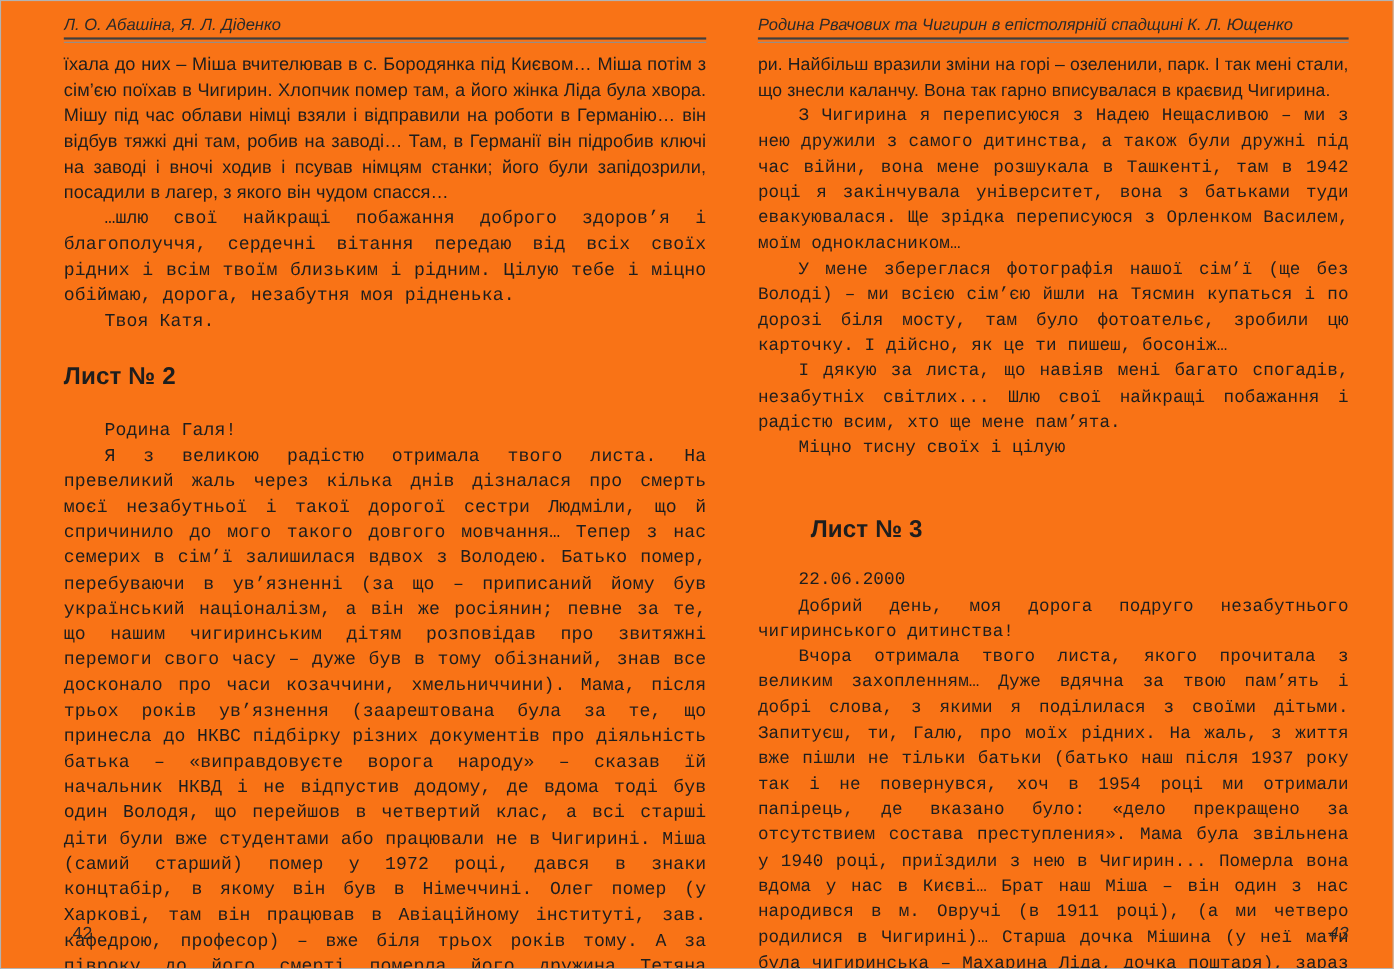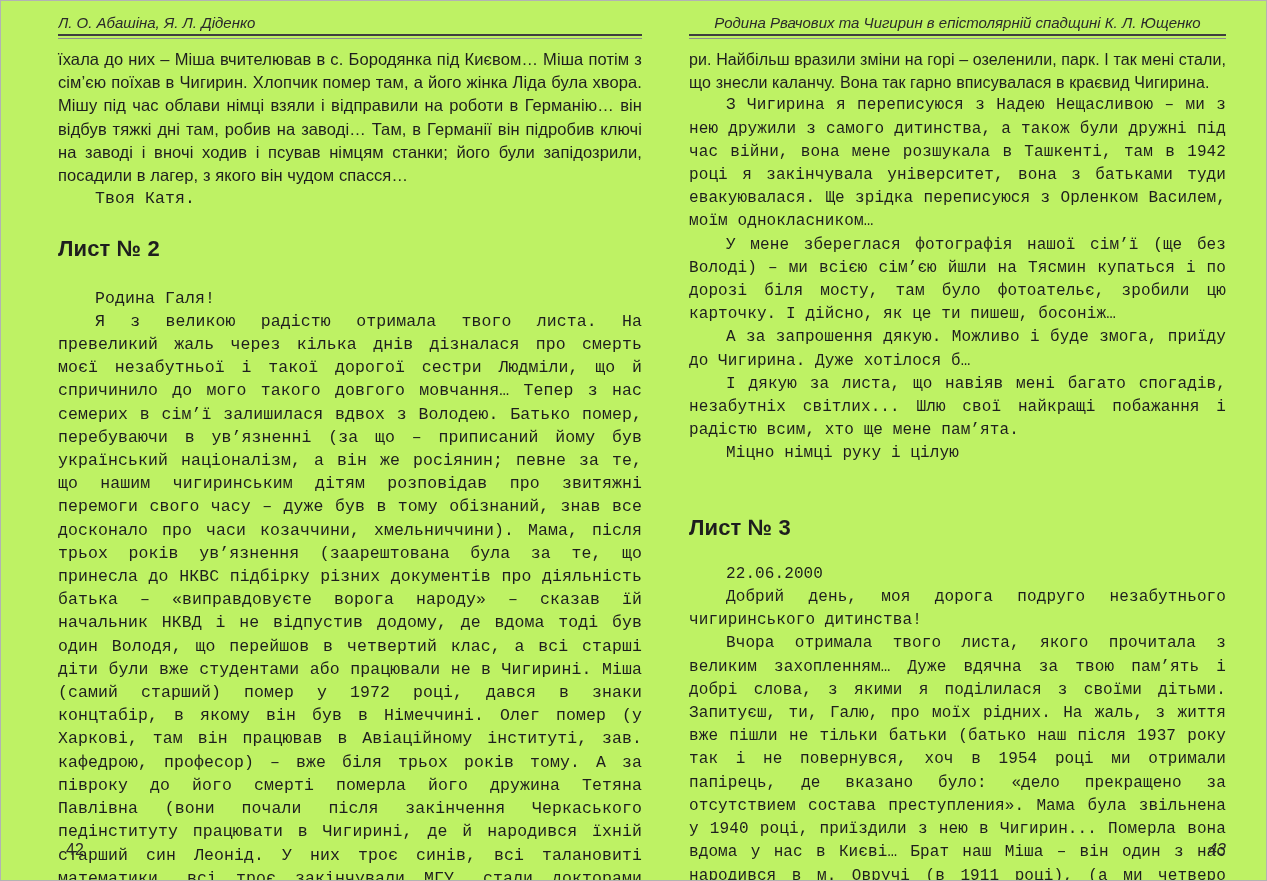--- a/index.html
+++ b/index.html
@@ -1,39 +1,39 @@
 <!DOCTYPE html>
 <html lang="uk"><head>
 <meta charset="utf-8">
 <style>
   html, body { margin: 0; padding: 0; background: #ffffff; }
   .canvas {
     position: relative;
     width: 1267px;
     height: 881px;
     box-sizing: border-box;
-    background: #bef264;
+    background: #f97316;
     border: 1px solid #b3b3b3;
     overflow: hidden;
     font-family: "Liberation Sans", sans-serif;
     color: #1e1e1e;
   }
   .page { position: absolute; top: 13px; }
   .page-left  { left: 57px;  width: 584px; }
   .page-right { left: 688px; width: 537px; }
 
   .running-head-text {
     font-style: italic;
     font-size: 15px;
     line-height: 17px;
     color: #2a2a2a;
     white-space: nowrap;
     overflow: hidden;
   }
-  .page-right .running-head-text { text-align: center; }
+  .page-right .running-head-text { text-align: left; }
   .head-rule {
     margin-top: 3px;
     height: 2px;
     border-top: 2px solid #3f3f3f;
     border-bottom: 1px solid #8f8f8f;
   }
 
   .page-body {
     margin-top: 9px;
     text-align: justify;
@@ -46,21 +46,21 @@
   .page-body p { margin: 0; }
   .page-body p.indent { text-indent: 37px; font-family: Liberation Mono, monospace; }
 
   .letter-heading {
     font-weight: bold;
     font-size: 22px;
     margin: 27px 0 26px 0;
     text-align: left;
     text-indent: 0;
   }
-  .page-right .letter-heading { margin-top: 50px; margin-bottom: 24px; }
+  .page-right .letter-heading { margin-top: 50px; margin-bottom: 24px; margin-left: 48px; }
 
   .page-number {
     position: absolute;
     top: 840px;
     font-size: 16px;
     color: #2a2a2a;
   }
   .page-number-left  { left: 65px; }
   .page-number-right { left: 688px; width: 537px; text-align: right; font-style: italic; }
 </style>
@@ -69,39 +69,39 @@
 
 <div class="canvas">
 
   <div class="page page-left">
     <div class="running-head">
       <div class="running-head-text">Л. О. Абашіна, Я. Л. Діденко</div>
       <div class="head-rule"></div>
     </div>
     <div class="page-body">
         <p class="">їхала до них – Міша вчителював в с. Бородянка під Києвом… Міша потім з сім’єю поїхав в Чигирин. Хлопчик помер там, а його жінка Ліда була хвора. Мішу під час облави німці взяли і відправили на роботи в Германію… він відбув тяжкі дні там, робив на заводі… Там, в Германії він підробив ключі на заводі і вночі ходив і псував німцям станки; його були запідозрили, посадили в лагер, з якого він чудом спасся…</p>
+        <p class="indent">…шлю свої найкращі побажання доброго здоров’я і благополуччя, сердечні вітання передаю від всіх своїх рідних і всім твоїм близьким і рідним. Цілую тебе і міцно обіймаю, дорога, незабутня моя рідненька.</p>
         <p class="indent">Твоя Катя.</p>
         <h2 class="letter-heading">Лист № 2</h2>
         <p class="indent">Родина Галя!</p>
         <p class="indent">Я з великою радістю отримала твого листа. На превеликий жаль через кілька днів дізналася про смерть моєї незабутньої і такої дорогої сестри Людміли, що й спричинило до мого такого довгого мовчання… Тепер з нас семерих в сім’ї залишилася вдвох з Володею. Батько помер, перебуваючи в ув’язненні (за що – приписаний йому був український націоналізм, а він же росіянин; певне за те, що нашим чигиринським дітям розповідав про звитяжні перемоги свого часу – дуже був в тому обізнаний, знав все досконало про часи козаччини, хмельниччини). Мама, після трьох років ув’язнення (заарештована була за те, що принесла до НКВС підбірку різних документів про діяльність батька – «виправдовуєте ворога народу» – сказав їй начальник НКВД і не відпустив додому, де вдома тоді був один Володя, що перейшов в четвертий клас, а всі старші діти були вже студентами або працювали не в Чигирині. Міша (самий старший) помер у 1972 році, дався в знаки концтабір, в якому він був в Німеччині. Олег помер (у Харкові, там він працював в Авіаційному інституті, зав. кафедрою, професор) – вже біля трьох років тому. А за півроку до його смерті померла його дружина Тетяна Павлівна (вони почали після закінчення Черкаського педінституту працювати в Чигирині, де й народився їхній старший син Леонід. У них троє синів, всі талановиті математики, всі троє закінчували МГУ, стали докторами наук. Середній Володя – живе в батьківській квартирі в Харкові, працює в тому ж авіаційному інституті, а найменший Михайло працює у Вінницькому політехнічному інституті. Захистив в минулому році докторську дисертацію (в Києві)…</p>
       </div>
   </div>
 
   <div class="page page-right">
     <div class="running-head">
       <div class="running-head-text">Родина Рвачових та Чигирин в епістолярній спадщині К. Л. Ющенко</div>
       <div class="head-rule"></div>
     </div>
     <div class="page-body">
         <p class="">ри. Найбільш вразили зміни на горі – озеленили, парк. І так мені стали, що знесли каланчу. Вона так гарно вписувалася в краєвид Чигирина.</p>
         <p class="indent">З Чигирина я переписуюся з Надею Нещасливою – ми з нею дружили з самого дитинства, а також були дружні під час війни, вона мене розшукала в Ташкенті, там в 1942 році я закінчувала університет, вона з батьками туди евакуювалася. Ще зрідка переписуюся з Орленком Василем, моїм однокласником…</p>
         <p class="indent">У мене збереглася фотографія нашої сім’ї (ще без Володі) – ми всією сім’єю йшли на Тясмин купаться і по дорозі біля мосту, там було фотоательє, зробили цю карточку. І дійсно, як це ти пишеш, босоніж…</p>
-        <p class="indent">А за запрошення дякую. Можливо і буде змога, приїду до Чигирина. Дуже хотілося б…</p>
         <p class="indent">І дякую за листа, що навіяв мені багато спогадів, незабутніх світлих... Шлю свої найкращі побажання і радістю всим, хто ще мене пам’ята.</p>
-        <p class="indent">Міцно німці руку і цілую</p>
+        <p class="indent">Міцно тисну своїх і цілую</p>
         <h2 class="letter-heading">Лист № 3</h2>
         <p class="indent">22.06.2000</p>
         <p class="indent">Добрий день, моя дорога подруго незабутнього чигиринського дитинства!</p>
         <p class="indent">Вчора отримала твого листа, якого прочитала з великим захопленням… Дуже вдячна за твою пам’ять і добрі слова, з якими я поділилася з своїми дітьми. Запитуєш, ти, Галю, про моїх рідних. На жаль, з життя вже пішли не тільки батьки (батько наш після 1937 року так і не повернувся, хоч в 1954 році ми отримали папірець, де вказано було: «дело прекращено за отсутствием состава преступления». Мама була звільнена у 1940 році, приїздили з нею в Чигирин... Померла вона вдома у нас в Києві… Брат наш Міша – він один з нас народився в м. Овручі (в 1911 році), (а ми четверо родилися в Чигирині)… Старша дочка Мішина (у неї мати була чигиринська – Махарина Ліда, дочка поштаря), зараз живе у Бердянську, де ще живе Мішина дочка Катя. Обидві вони замужем за двома братами. Брат наш Олекса (він вчителював в 1933 – 1934 р. в Чигирині, і його жінка жили в Харкові, де й померли і там поховані. …</p>
       </div>
   </div>
 
   <div class="page-number page-number-left">42</div>
   <div class="page-number page-number-right">43</div>
 

